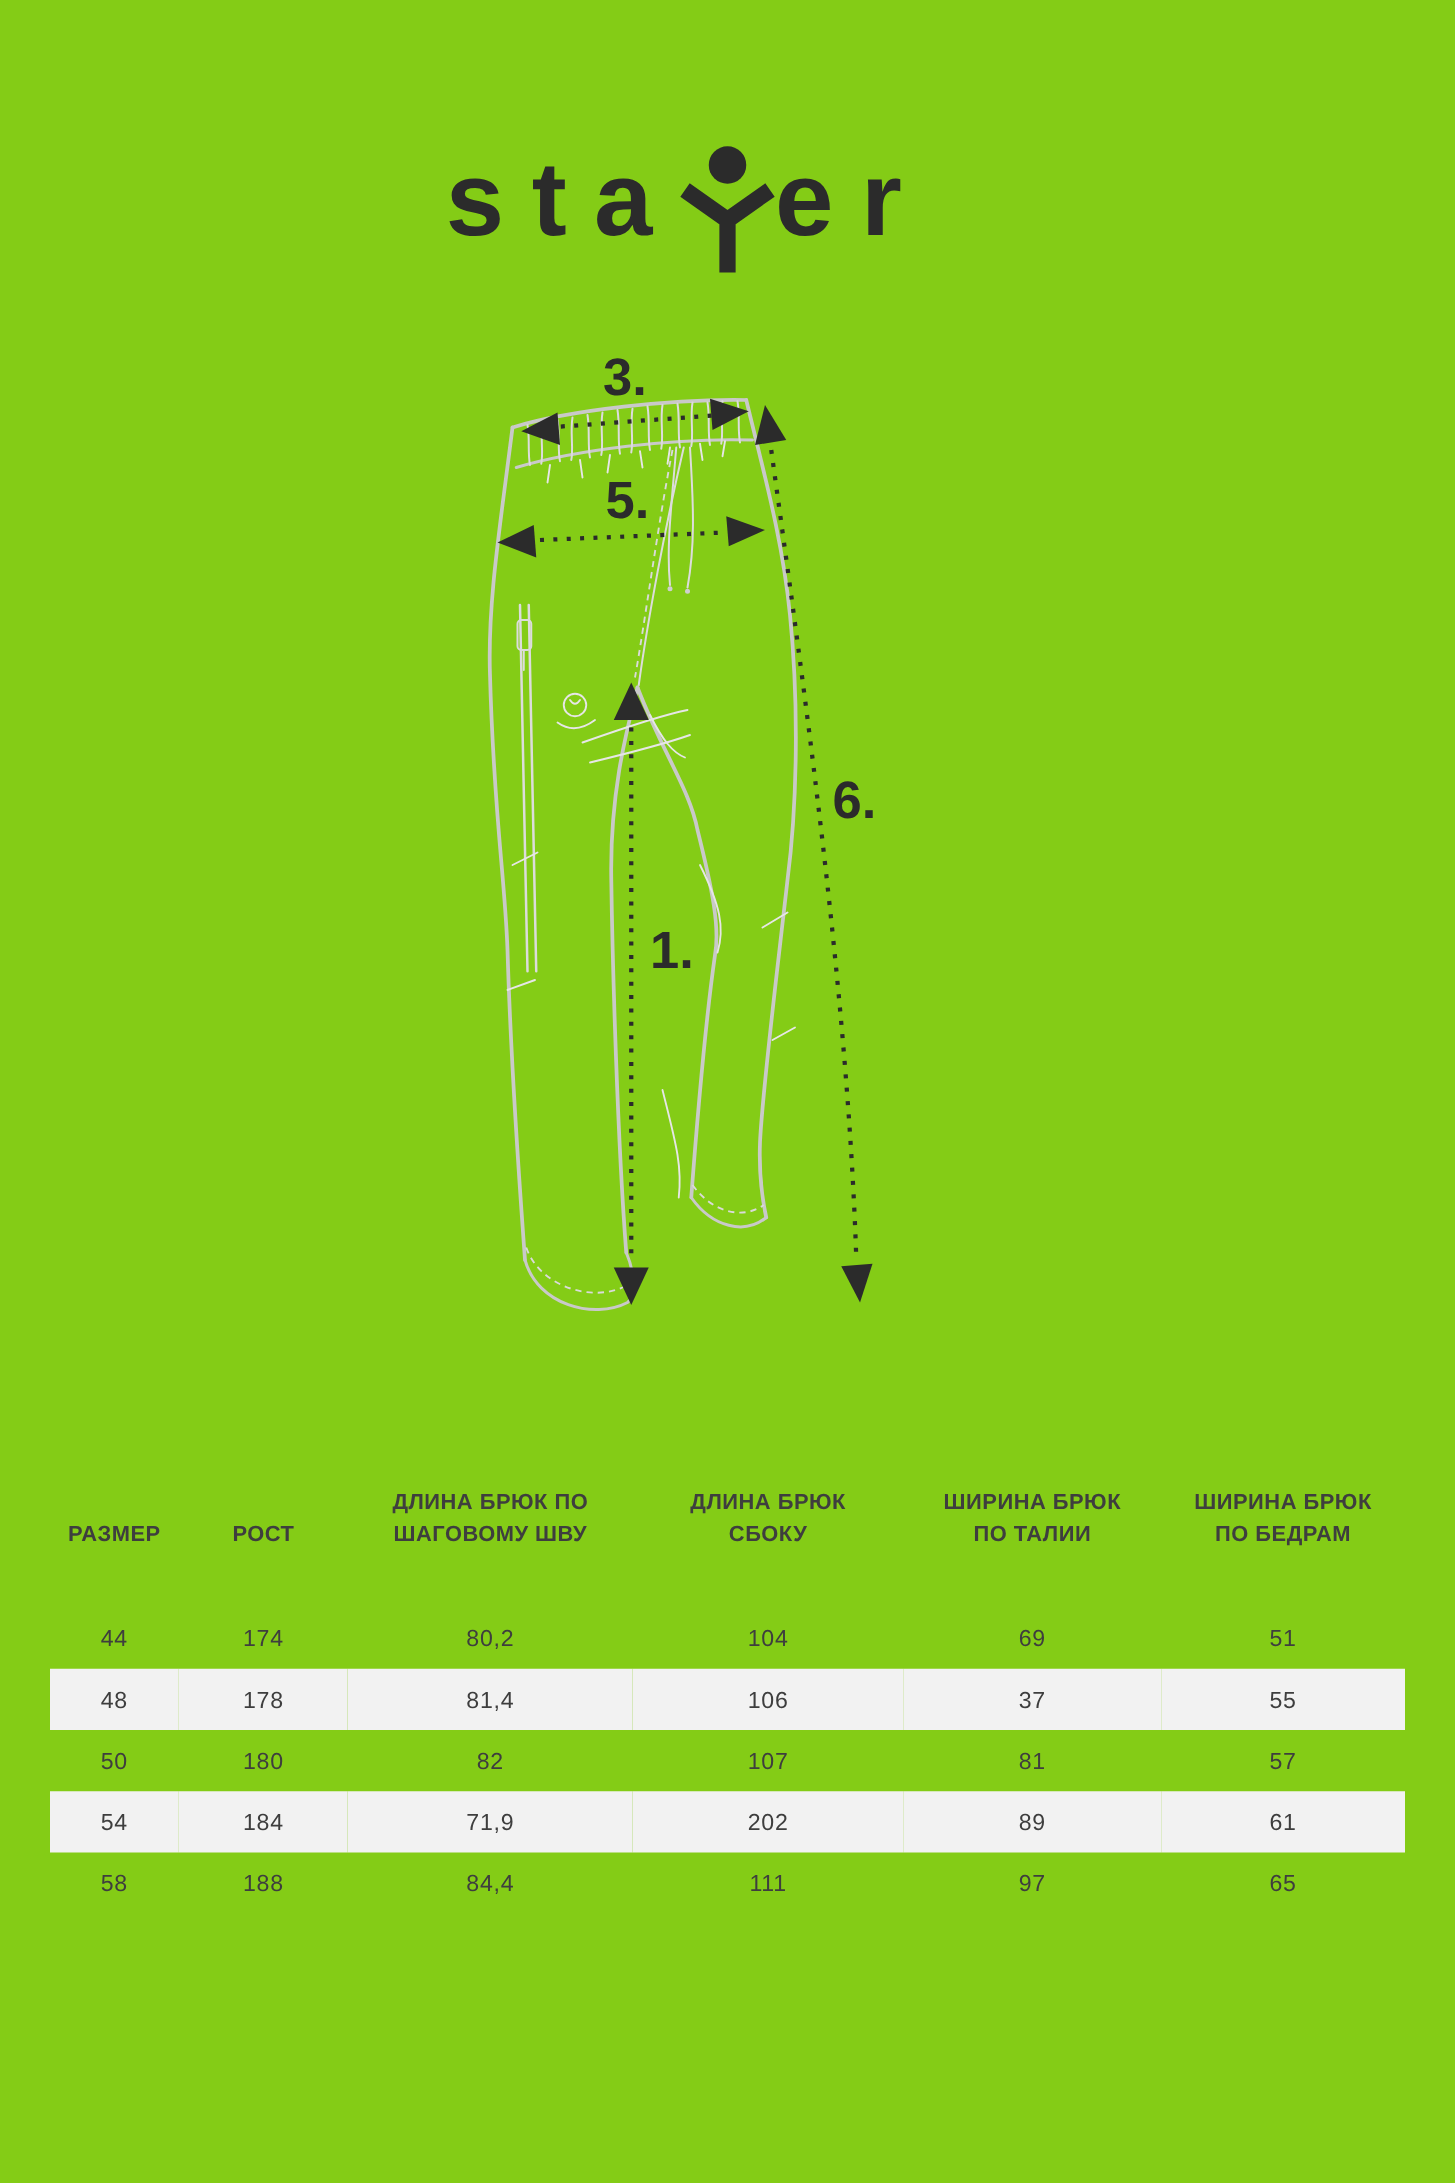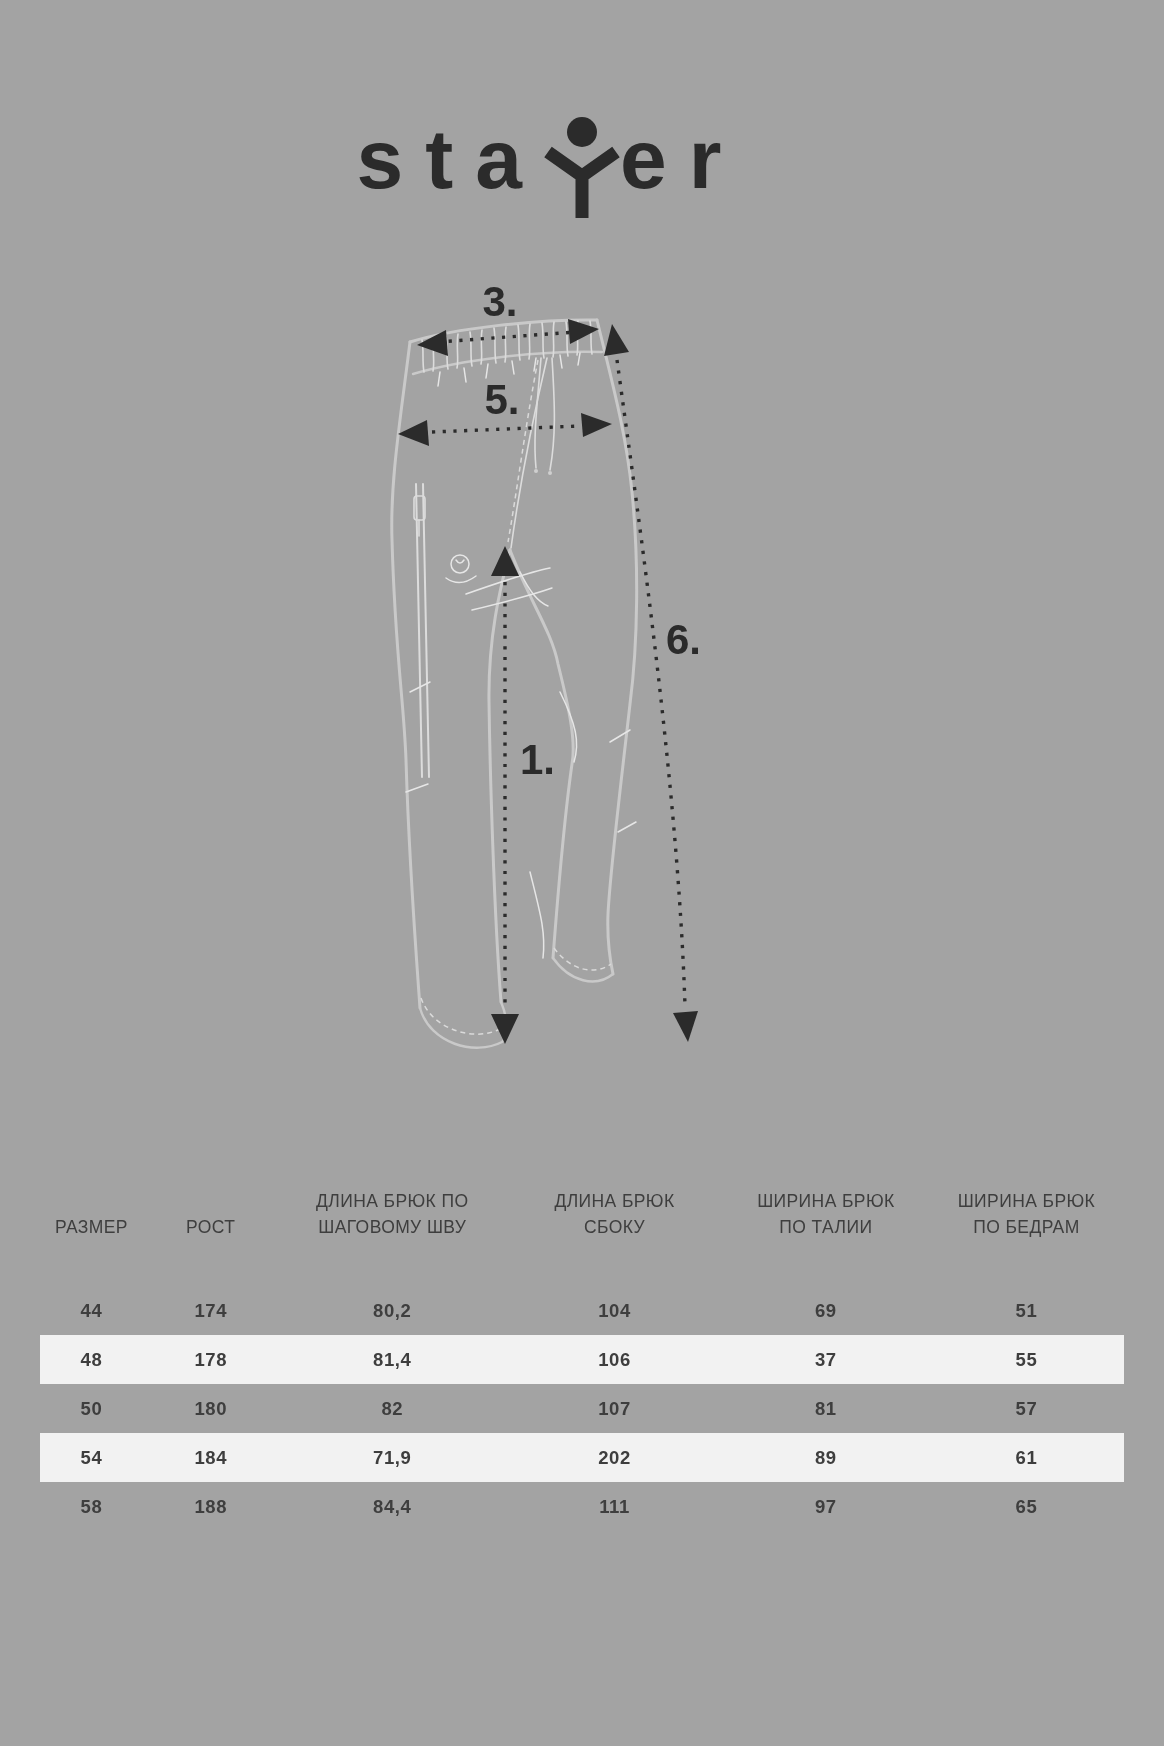--- a/index.html
+++ b/index.html
@@ -1,43 +1,43 @@
 <!DOCTYPE html>
 <html lang="ru"><head>
 <meta charset="utf-8">
 <style>
   html,body { margin:0; padding:0; background:#ffffff; }
   .page {
     position:relative; width:1164px; height:1746px; margin:0 auto;
-    background:#a3a3a3; overflow:hidden;
+    background:#84cc16; overflow:hidden;
     font-family:"Liberation Sans", sans-serif; color:#414141;
   }
   
   .logo-svg { position:absolute; top:92px; left:50%; margin-left:-260px; }
   
   .figure-svg { position:absolute; top:272px; left:380px; }
   .sketch { stroke:#c9c9c9; stroke-width:3; fill:none; stroke-linecap:round; stroke-linejoin:round; }
   .detail { stroke:#dcdcdc; stroke-width:1.6; fill:none; stroke-linecap:round; }
   .faint  { stroke:#e6e6e6; stroke-width:1.5; fill:none; stroke-linecap:round; }
   .stitch { stroke:#dadada; stroke-width:1.5; fill:none; stroke-dasharray:5 4; }
   .arrow-line { stroke:#2b2b2b; stroke-width:3.4; fill:none; stroke-dasharray:3.2 7.5; }
   .arrow-head { fill:#2b2b2b; stroke:none; }
   .dim-label { font-family:"Liberation Sans", sans-serif; font-size:42px; font-weight:600; fill:#2b2b2b; }
   
   .size-table {
     position:absolute; left:40px; top:1156px; width:1084px;
     border-collapse:collapse; table-layout:fixed; text-align:center;
   }
   .size-table thead th {
-    font-size:17.5px; font-weight:400; letter-spacing:0.4px; color:#3e3e3e;
+    font-size:17.5px; font-weight:700; letter-spacing:0.4px; color:#3e3e3e;
     vertical-align:bottom; height:84px; padding:0 2px 46px 2px;
     line-height:26px; white-space:pre-line;
   }
   .size-table tbody td {
-    font-size:18.5px; font-weight:700; letter-spacing:0.6px; color:#3e3e3e;
+    font-size:18.5px; font-weight:400; letter-spacing:0.6px; color:#3e3e3e;
     height:49px; padding:0;
   }
   .size-table tbody tr:nth-child(even) { background:#f2f2f2; }
 </style>
 </head>
 <body>
 
 <div class="page">
 
   <svg class="logo-svg" width="520" height="150" viewBox="0 0 520 150">

